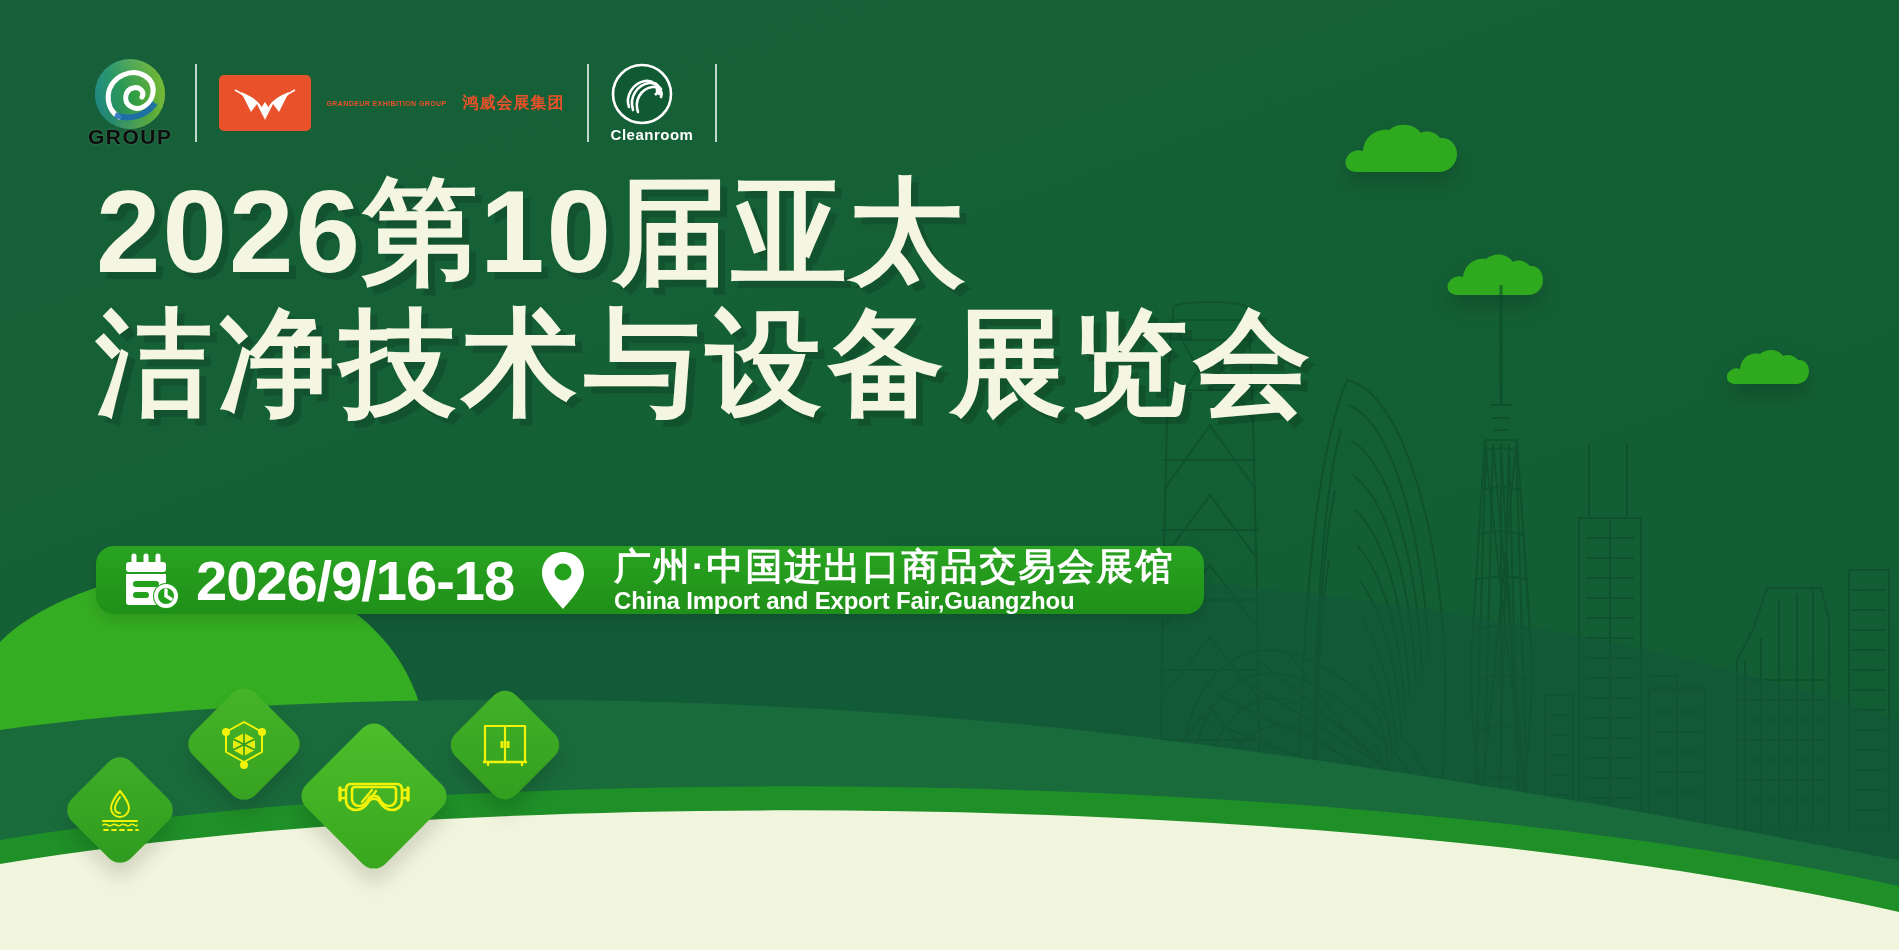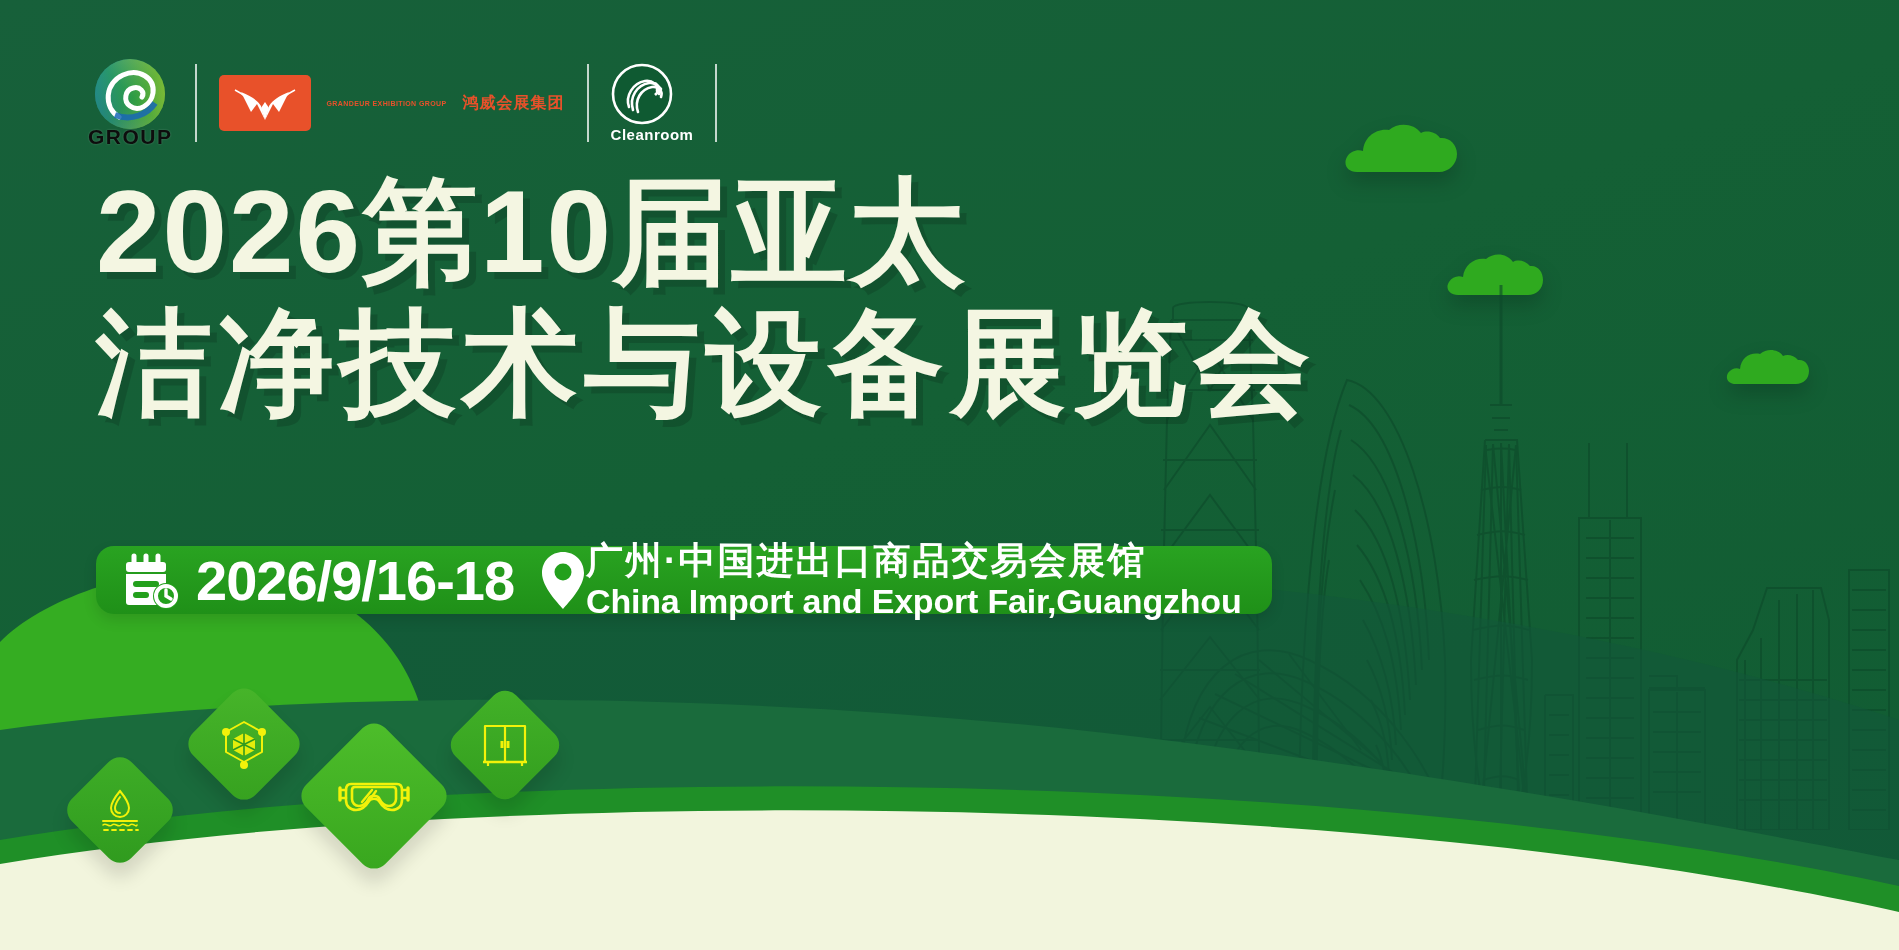--- a/index.html
+++ b/index.html
@@ -156,27 +156,27 @@
   }
   .pill-date {
     font-size: 56px;
     font-weight: 900;
     color: #ffffff;
     letter-spacing: -1px;
     margin-left: 14px;
     font-family: "Liberation Sans", sans-serif;
   }
   .pill-gap { width: 26px; }
-  .pill-loc { margin-left: 0; display: flex; flex-direction: column; justify-content: center; }
+  .pill-loc { margin-left: 28px; display: flex; flex-direction: column; justify-content: center; }
   .pill-loc-cn {
     font-size: 37px; font-weight: 700; color: #fff;
     letter-spacing: 2px; line-height: 1.12;
   }
   .pill-loc-en {
-    font-size: 34px; font-weight: 700; color: #fff;
+    font-size: 24px; font-weight: 700; color: #fff;
     letter-spacing: -.2px; line-height: 1.1; margin-top: 1px;
   }
 
   
   .diamonds { position: absolute; left: 0; bottom: 0; width: 620px; height: 300px; }
   .diamond {
     position: absolute;
     border-radius: 16px;
     transform: rotate(45deg);
     display: flex; align-items: center; justify-content: center;

